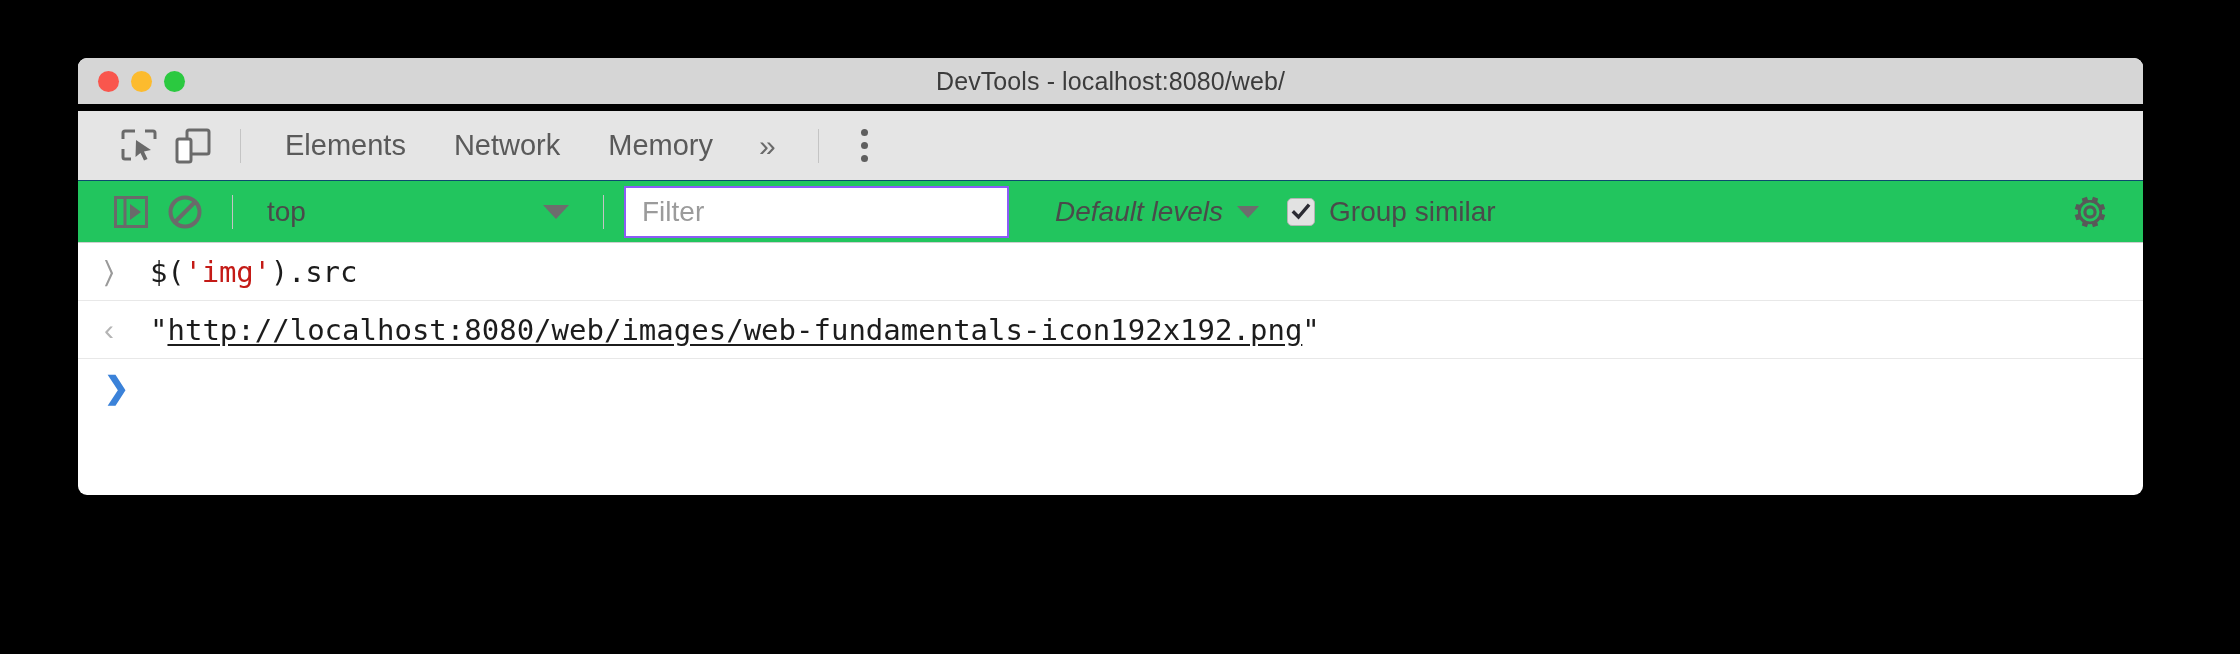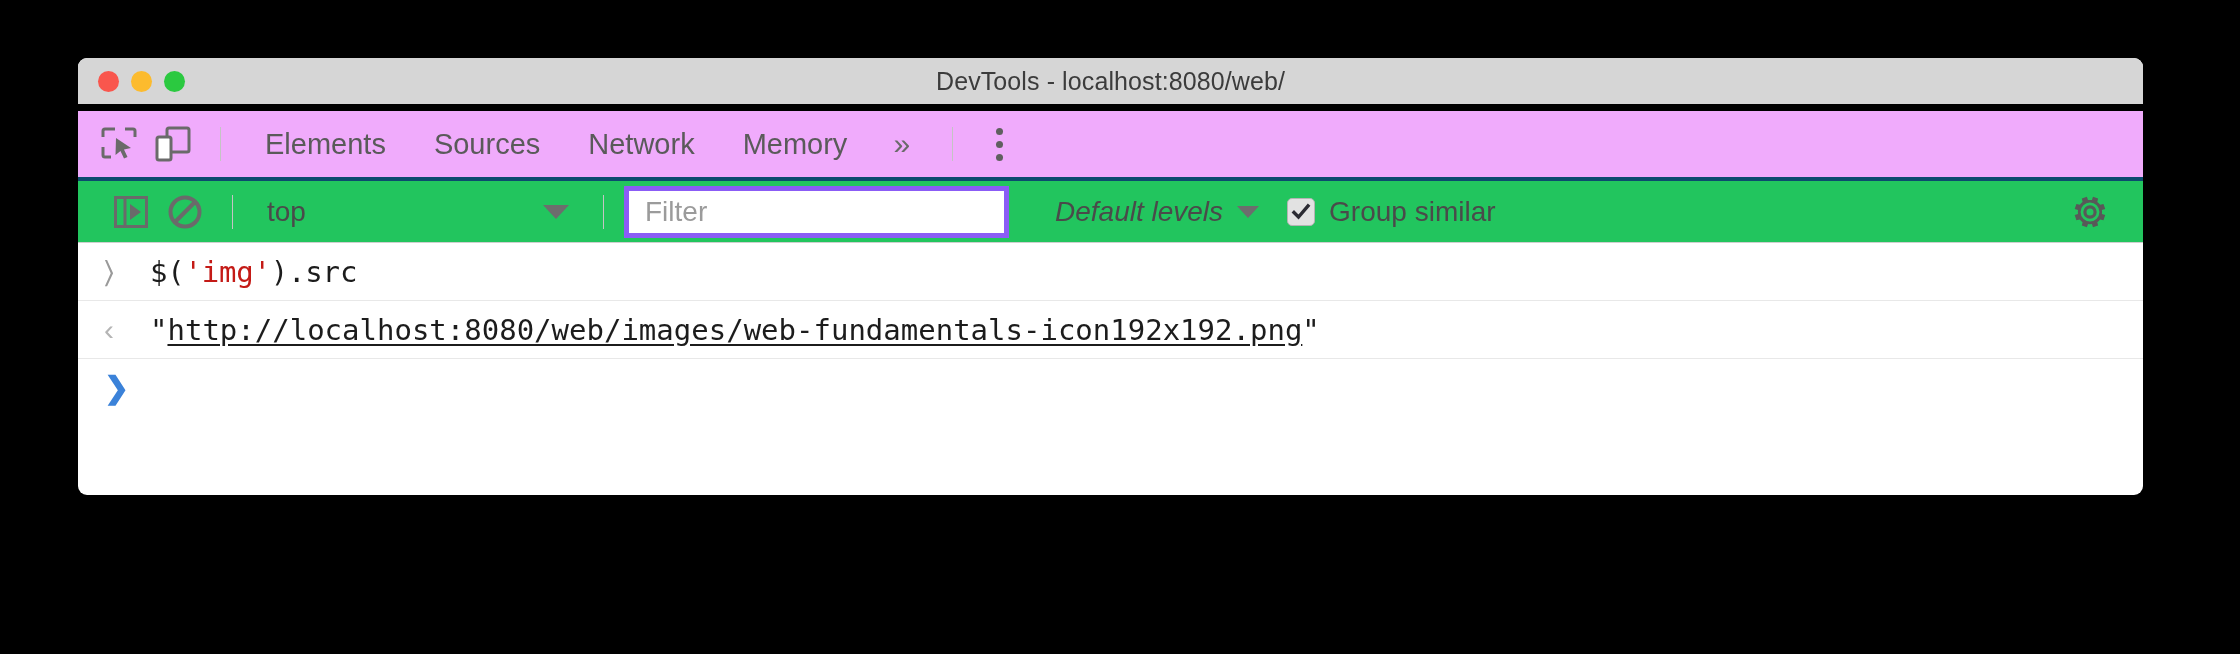--- a/index.html
+++ b/index.html
@@ -67,25 +67,25 @@
     font-size: 25px;
     color: #3c3c3c;
     font-family: "Liberation Sans", sans-serif;
     letter-spacing: 0.1px;
   }
 
   
   .tabbar {
     position: relative;
     height: 70px;
-    background: #f0abfc;
-    border-bottom: 4px solid #0c4a6e;
-    display: flex;
-    align-items: center;
-    padding-left: 14px;
+    background: #e5e5e5;
+    border-bottom: 1px solid #0c4a6e;
+    display: flex;
+    align-items: center;
+    padding-left: 34px;
     box-sizing: border-box;
   }
   .tb-icon-btn {
     width: 54px;
     height: 54px;
     display: flex;
     align-items: center;
     justify-content: center;
     flex: 0 0 auto;
   }
@@ -194,21 +194,21 @@
   .caret.sm {
     border-left-width: 11px;
     border-right-width: 11px;
     border-top-width: 12px;
   }
 
   .filter-input {
     width: 385px;
     height: 52px;
     background: #ffffff;
-    border: 5px solid #8b5cf6;
+    border: 2px solid #8b5cf6;
     box-sizing: border-box;
     display: flex;
     align-items: center;
     padding: 0 16px;
     flex: 0 0 auto;
   }
   .filter-placeholder {
     font-size: 28px;
     color: #9b9b9b;
     font-family: "Liberation Sans", sans-serif;
@@ -341,23 +341,20 @@
           <rect x="12" y="2" width="22" height="24" rx="2" fill="none" stroke="#6a6a6a" stroke-width="3"></rect>
           <rect x="2" y="11" width="14" height="23" rx="2" fill="#ffffff" stroke="#6a6a6a" stroke-width="3"></rect>
         </svg>
       </div>
 
       <div class="vsep"></div>
 
       <div class="tabs">
         <div class="tab">
           <span>Elements</span>
-        </div>
-        <div class="tab">
-          <span>Sources</span>
         </div>
         <div class="tab">
           <span>Network</span>
         </div>
         <div class="tab">
           <span>Memory</span>
         </div>
       </div>
 
       <div class="overflow-btn">

